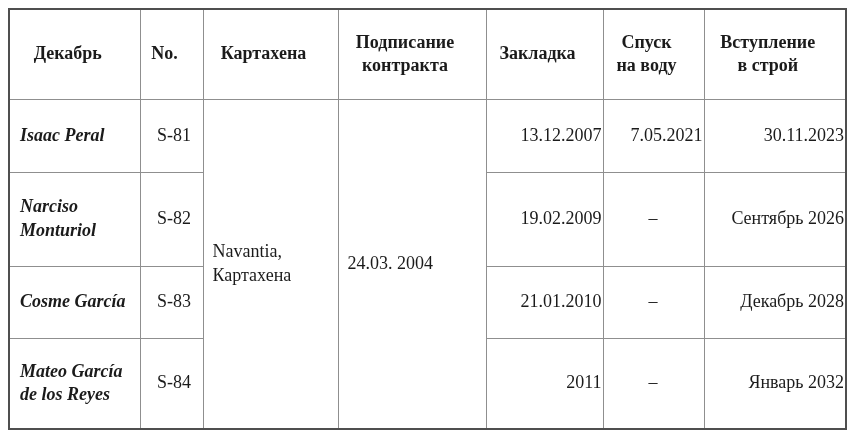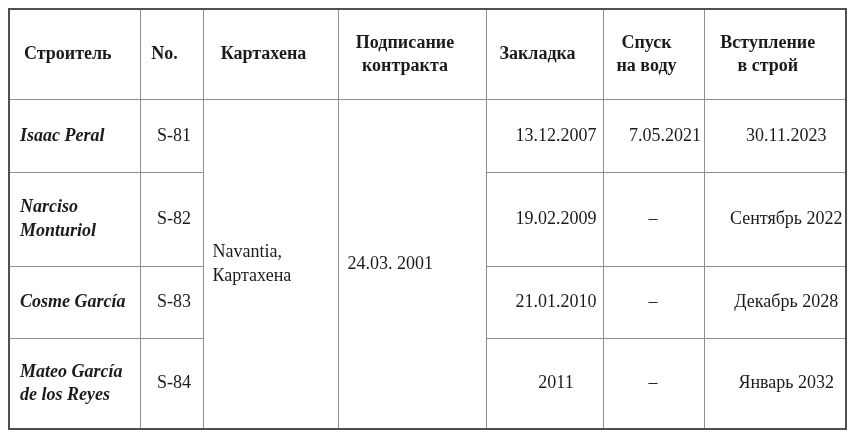--- a/index.html
+++ b/index.html
@@ -55,21 +55,21 @@
   td.num {
     text-align: center;
     padding-left: 6px;
   }
   td.builder,
   td.contract {
     text-align: left;
     padding-left: 9px;
   }
   td.date {
-    text-align: center;
+    text-align: right;
     padding-left: 24px;
   }
   td.dash {
     text-align: center;
     padding-left: 0;
   }
 </style>
 </head>
 <body>
 
@@ -79,48 +79,48 @@
       <col style="width:131px">
       <col style="width:63px">
       <col style="width:135px">
       <col style="width:148px">
       <col style="width:117px">
       <col style="width:101px">
       <col style="width:142px">
     </colgroup>
     <tbody>
         <tr class="rh">
-      <th class="hcell">Строитель</th>
+      <th class="hcell">Декабрь</th>
       <th class="hcell">No.</th>
       <th class="hcell">Картахена</th>
       <th class="hcell">Подписание
 контракта</th>
       <th class="hcell">Закладка</th>
       <th class="hcell">Спуск
 на воду</th>
       <th class="hcell">Вступление
 в строй</th>
     </tr>
     <tr class="r1">
       <td class="name">Isaac Peral</td>
       <td class="num">S-81</td>
       <td class="builder" rowspan="4">Navantia,
 Картахена</td>
-      <td class="contract" rowspan="4">24.03. 2001</td>
+      <td class="contract" rowspan="4">24.03. 2004</td>
       <td class="date">13.12.2007</td>
       <td class="date">7.05.2021</td>
       <td class="date">30.11.2023</td>
     </tr>
     <tr class="r2">
       <td class="name">Narciso
 Monturiol</td>
       <td class="num">S-82</td>
       <td class="date">19.02.2009</td>
       <td class="dash">–</td>
-      <td class="date">Сентябрь 2022</td>
+      <td class="date">Сентябрь 2026</td>
     </tr>
     <tr class="r3">
       <td class="name">Cosme García</td>
       <td class="num">S-83</td>
       <td class="date">21.01.2010</td>
       <td class="dash">–</td>
       <td class="date">Декабрь 2028</td>
     </tr>
     <tr class="r4">
       <td class="name">Mateo García

